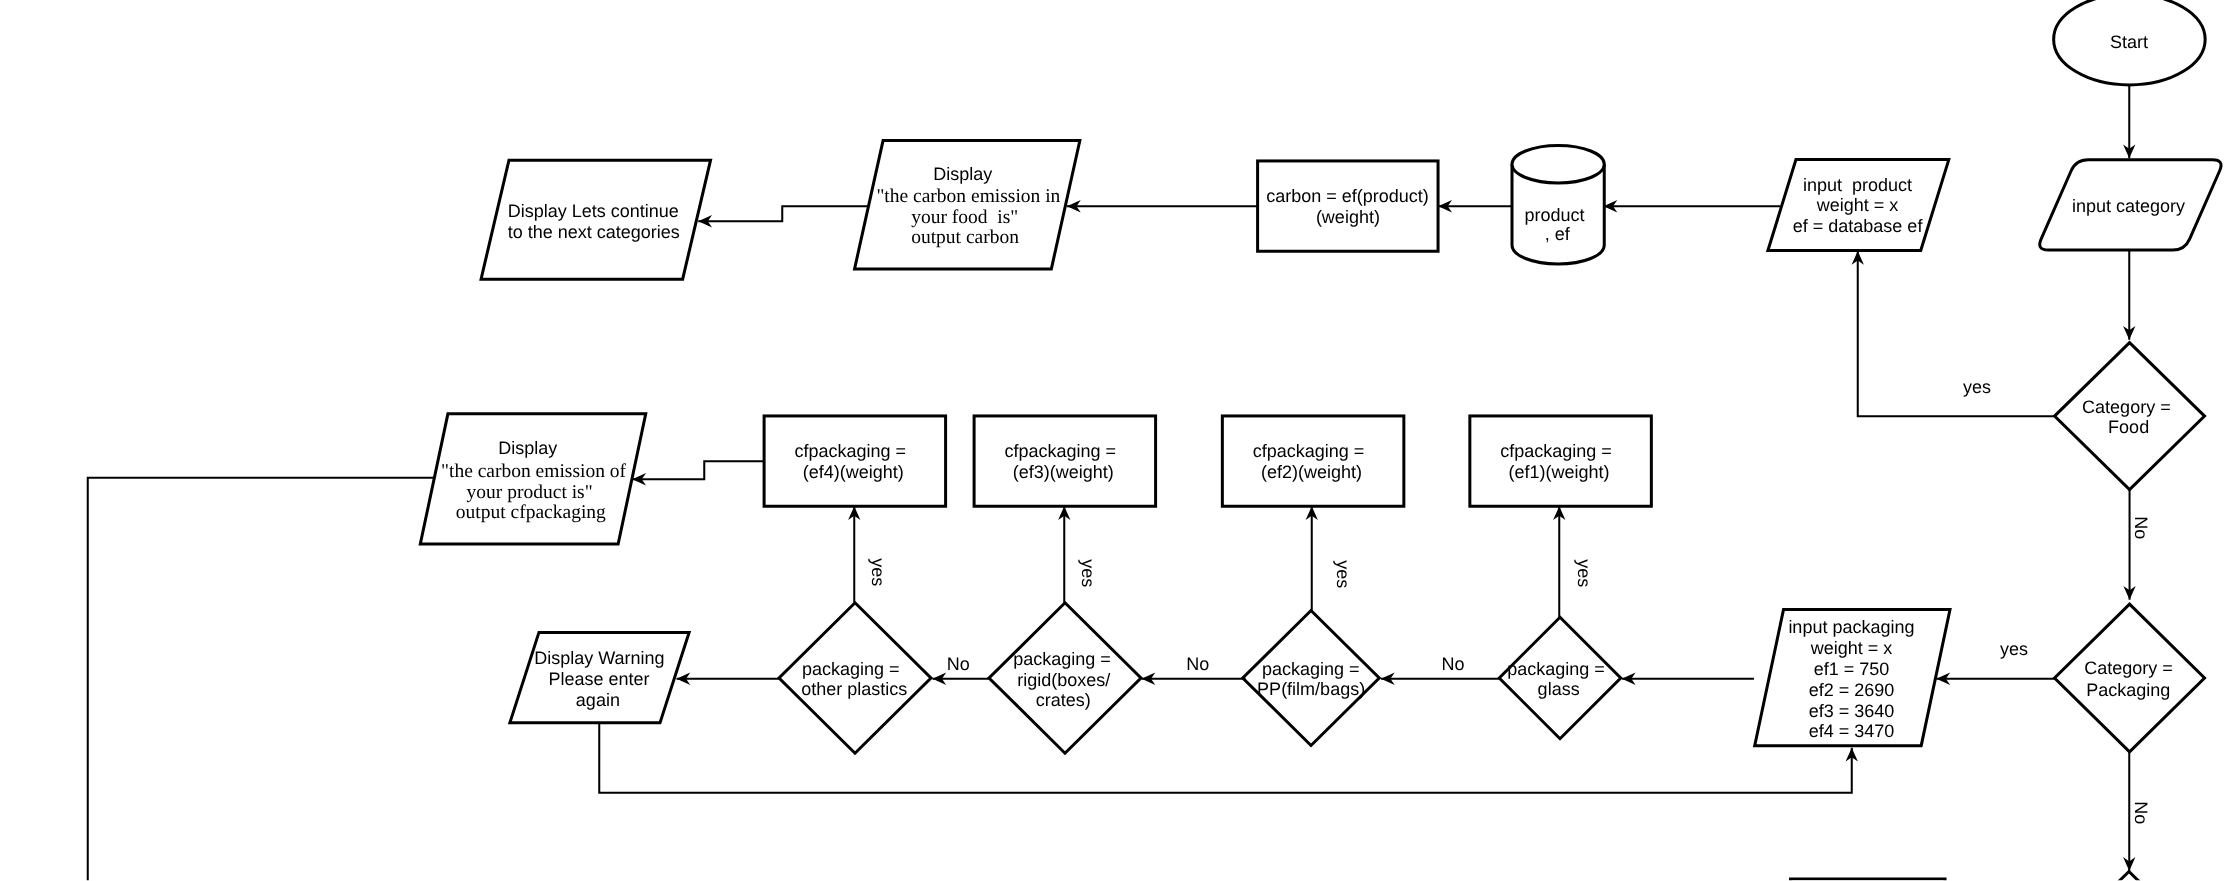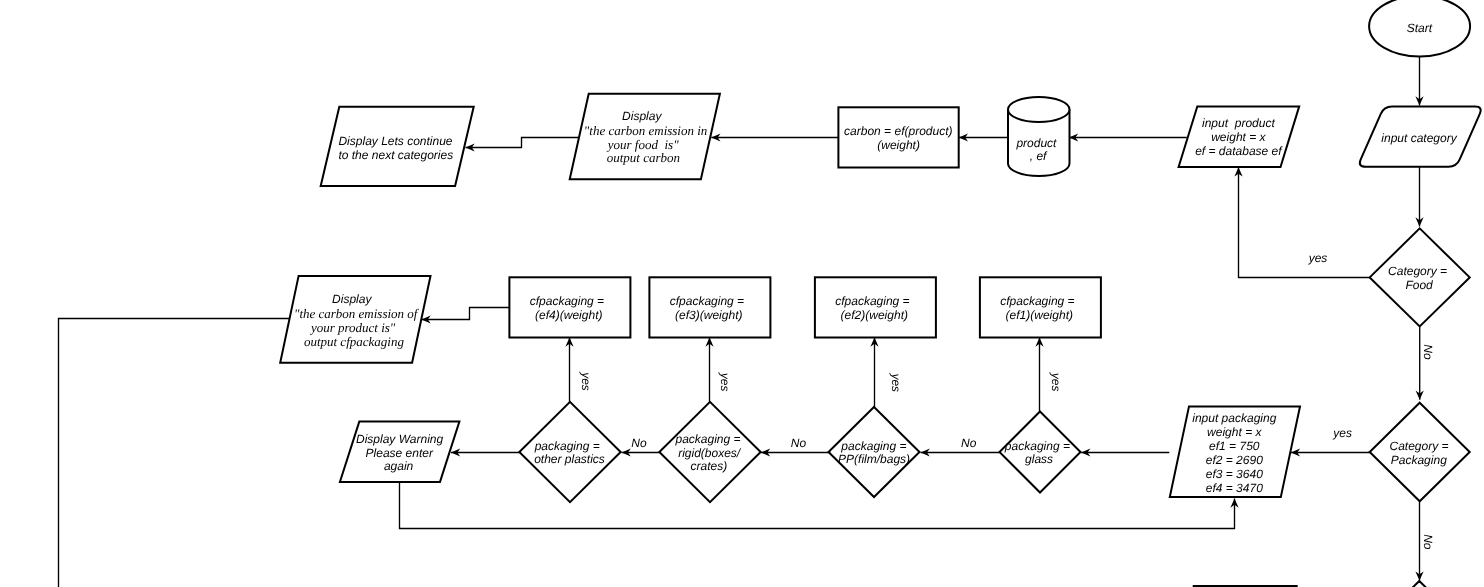--- a/index.html
+++ b/index.html
@@ -1,18 +1,18 @@
 <!DOCTYPE html>
 <html><head>
 <meta charset="utf-8">
 <title>Flowchart</title>
 <style>
   html,body{margin:0;padding:0;background:#fff;-webkit-font-smoothing:antialiased;}
   svg text{text-rendering:geometricPrecision;}
-  #canvas{position:relative;width:1484px;height:587px;overflow:hidden;background:#fff;font-style:italic;}
+  #canvas{position:relative;width:1484px;height:587px;overflow:hidden;background:#fff;}
   svg#root{position:absolute;left:0;top:0;display:block;}
   .shape{fill:#ffffff;stroke:#000000;stroke-width:2;}
   .conn{fill:none;stroke:#000000;stroke-width:1.35;}
   .arrow{fill:#000000;stroke:none;}
   text{font-family:"Liberation Sans",sans-serif;font-size:12px;fill:#000;}
   text.serif{font-family:"Liberation Serif",serif;font-size:13px;}
 </style>
 </head>
 <body>
 

